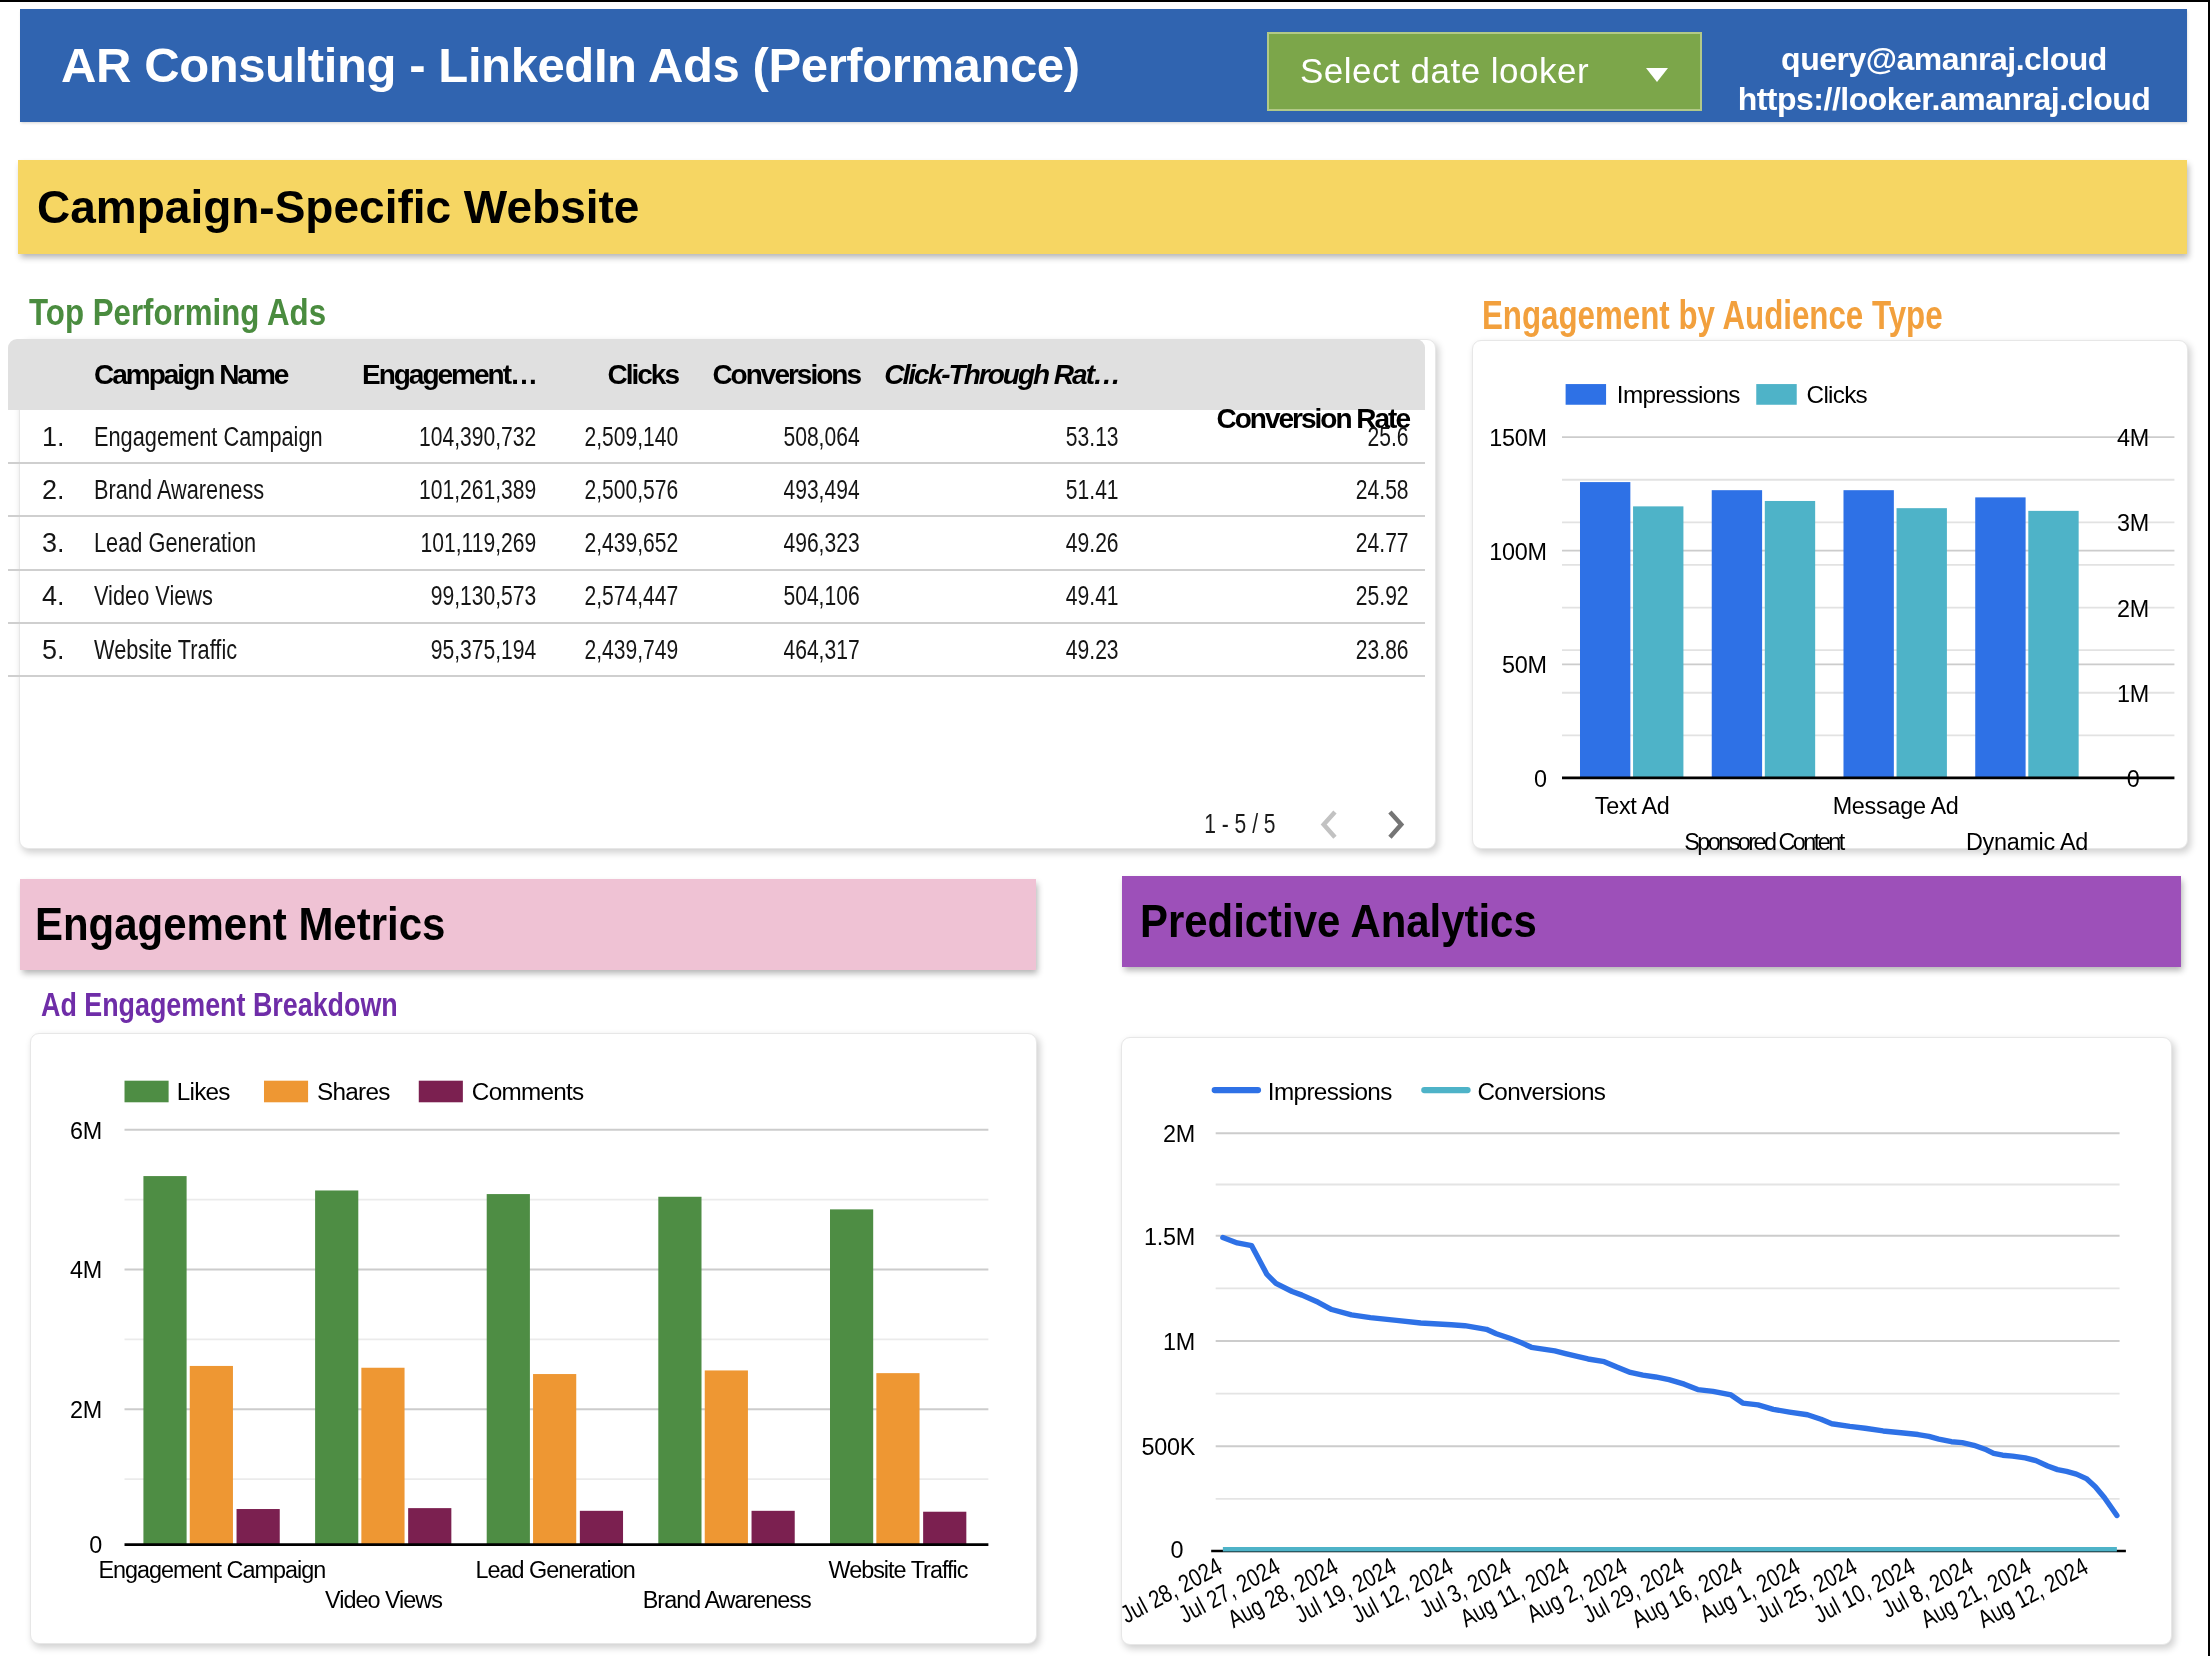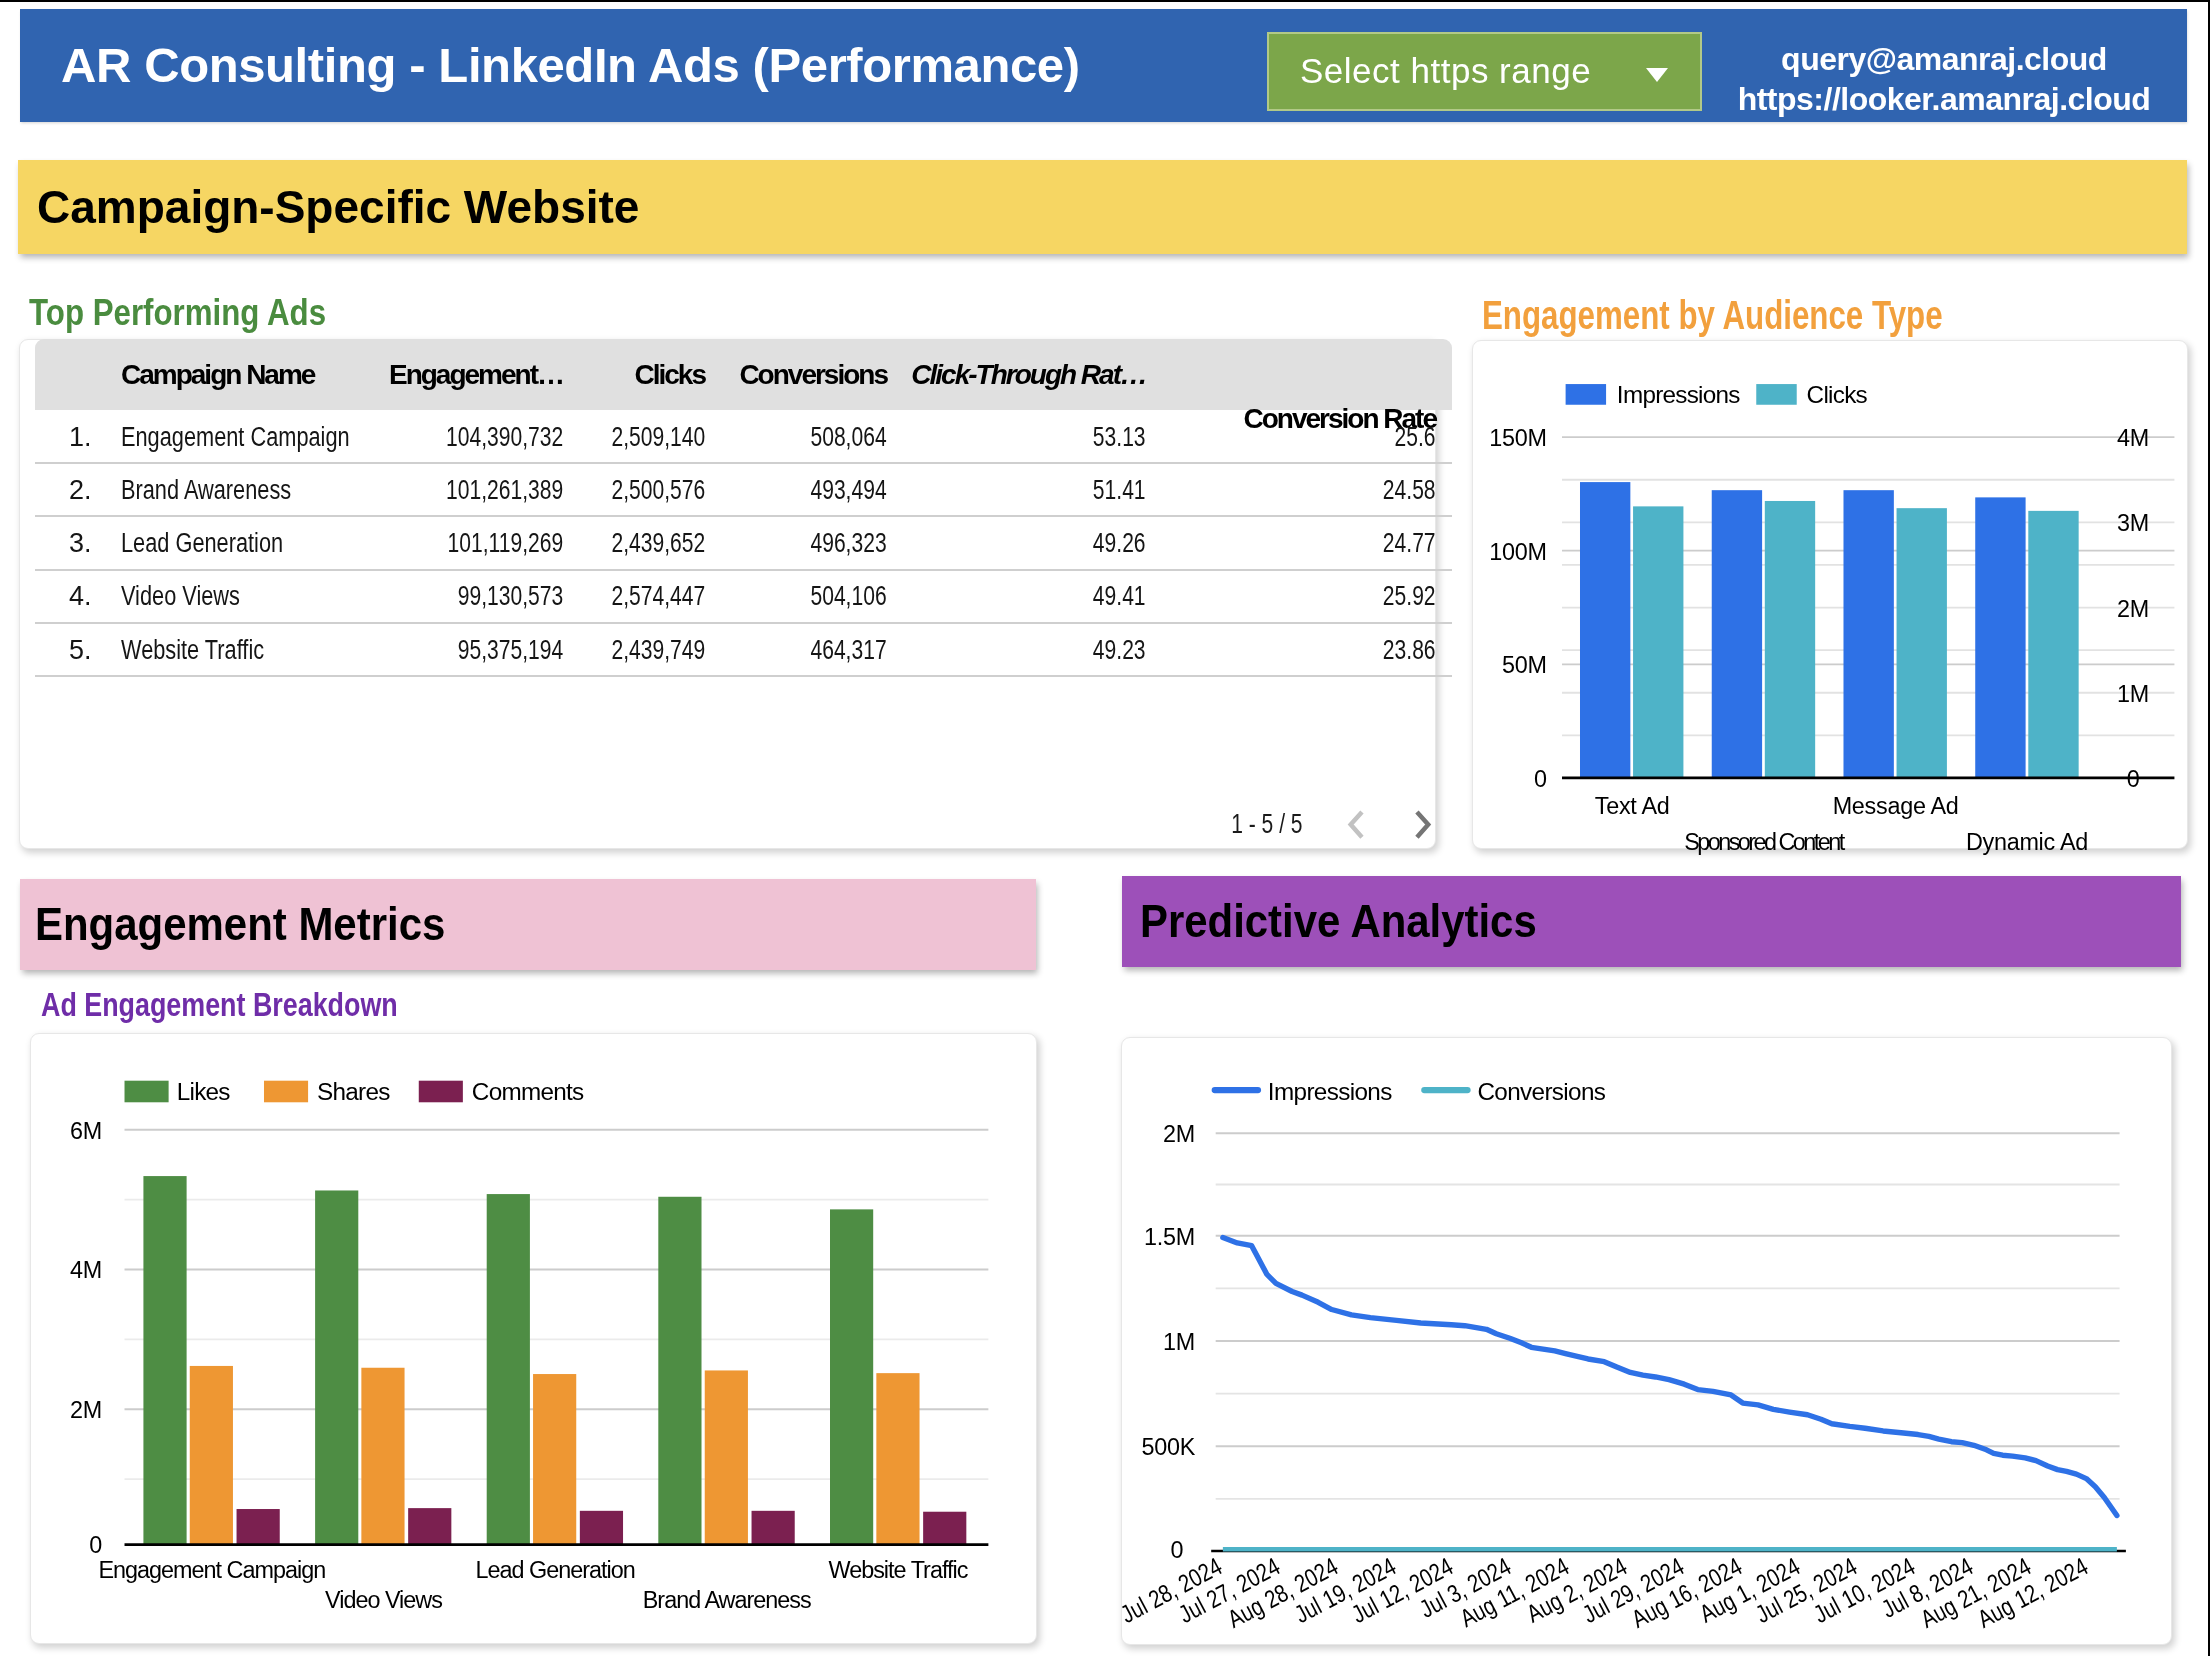--- a/index.html
+++ b/index.html
@@ -20,30 +20,30 @@
 .rlab { position:absolute; width:270px; text-align:right; font-size:25px; color:#000; transform:rotate(-28deg) scaleX(0.81); transform-origin:100% 50%; white-space:nowrap; }
 .th { position:absolute; top:50%; transform:translateY(-50%); white-space:nowrap; letter-spacing:-2px; }
 </style></head>
 <body>
 <div class="abs" style="left:0;top:0;width:2211px;height:1.8px;background:#000;"></div>
 <div class="abs" style="left:2208px;top:0;width:2.7px;height:1656px;background:#000;"></div>
 
 <div class="abs" style="left:20px;top:9px;width:2167px;height:113px;background:#3064b0;box-shadow:0.9px 1.8px 2.7px rgba(0,0,0,0.18);"></div>
 <div class="abs" style="left:41px;top:9px;height:113px;line-height:113px;color:#fff;font-weight:bold;font-size:49px;letter-spacing:-0.4px;margin-left:20px;">AR Consulting - LinkedIn Ads (Performance)</div>
 <div class="abs" style="left:1267px;top:32px;width:435px;height:79px;background:#7ca64a;border:2.7px solid #b2c987;"></div>
-<div class="abs" style="left:1300px;top:32px;height:79px;line-height:77px;color:#fff;font-size:35px;letter-spacing:0.5px;">Select https range</div>
+<div class="abs" style="left:1300px;top:32px;height:79px;line-height:77px;color:#fff;font-size:35px;letter-spacing:0.5px;">Select date looker</div>
 <div class="abs" style="left:1646px;top:68px;width:0;height:0;border-left:11.7px solid transparent;border-right:11.7px solid transparent;border-top:14.4px solid #fff;"></div>
 <div class="abs" style="left:1737px;top:39px;width:414px;text-align:center;color:#fff;font-weight:bold;font-size:32px;line-height:40px;letter-spacing:-0.5px;">query@amanraj.cloud<br>https://looker.amanraj.cloud</div>
 
 <div class="banner" style="left:18px;top:160px;width:2169px;height:94px;background:#f6d663;"></div>
 <div class="abs" style="left:37px;top:160px;height:94px;line-height:94px;font-weight:bold;font-size:46px;letter-spacing:0px;color:#000;">Campaign-Specific Website</div>
 
 <div class="abs" style="left:29px;top:292px;color:#4a8c3f;font-weight:bold;font-size:37px;transform:scaleX(0.845);transform-origin:0 50%;">Top Performing Ads</div>
 <div class="card" style="left:19px;top:339px;width:1417px;height:510px;"></div>
-<div class="abs" style="left:35px;top:339px;width:1417px;height:510px;overflow:hidden;border-radius:9px;">
+<div class="abs" style="left:8px;top:339px;width:1417px;height:510px;overflow:hidden;border-radius:9px;">
   <div class="abs" style="left:0;top:0;width:100%;height:71px;background:#e0e0e0;"></div>
   <div class="abs" style="left:0;top:0;width:100%;height:71px;font-weight:bold;font-size:28px;color:#000;">
     <span class="th" style="left:86px;">Campaign Name</span>
     <span class="th" style="right:889px;">Engagement…</span>
     <span class="th" style="right:747px;">Clicks</span>
     <span class="th" style="right:565px;">Conversions</span>
     <span class="th" style="right:306px;font-style:italic;">Click-Through Rat…</span>
     <span class="th" style="right:16px;margin-top:44px;">Conversion Rate</span>
   </div>
   <div class="trow" style="top:71px;">

